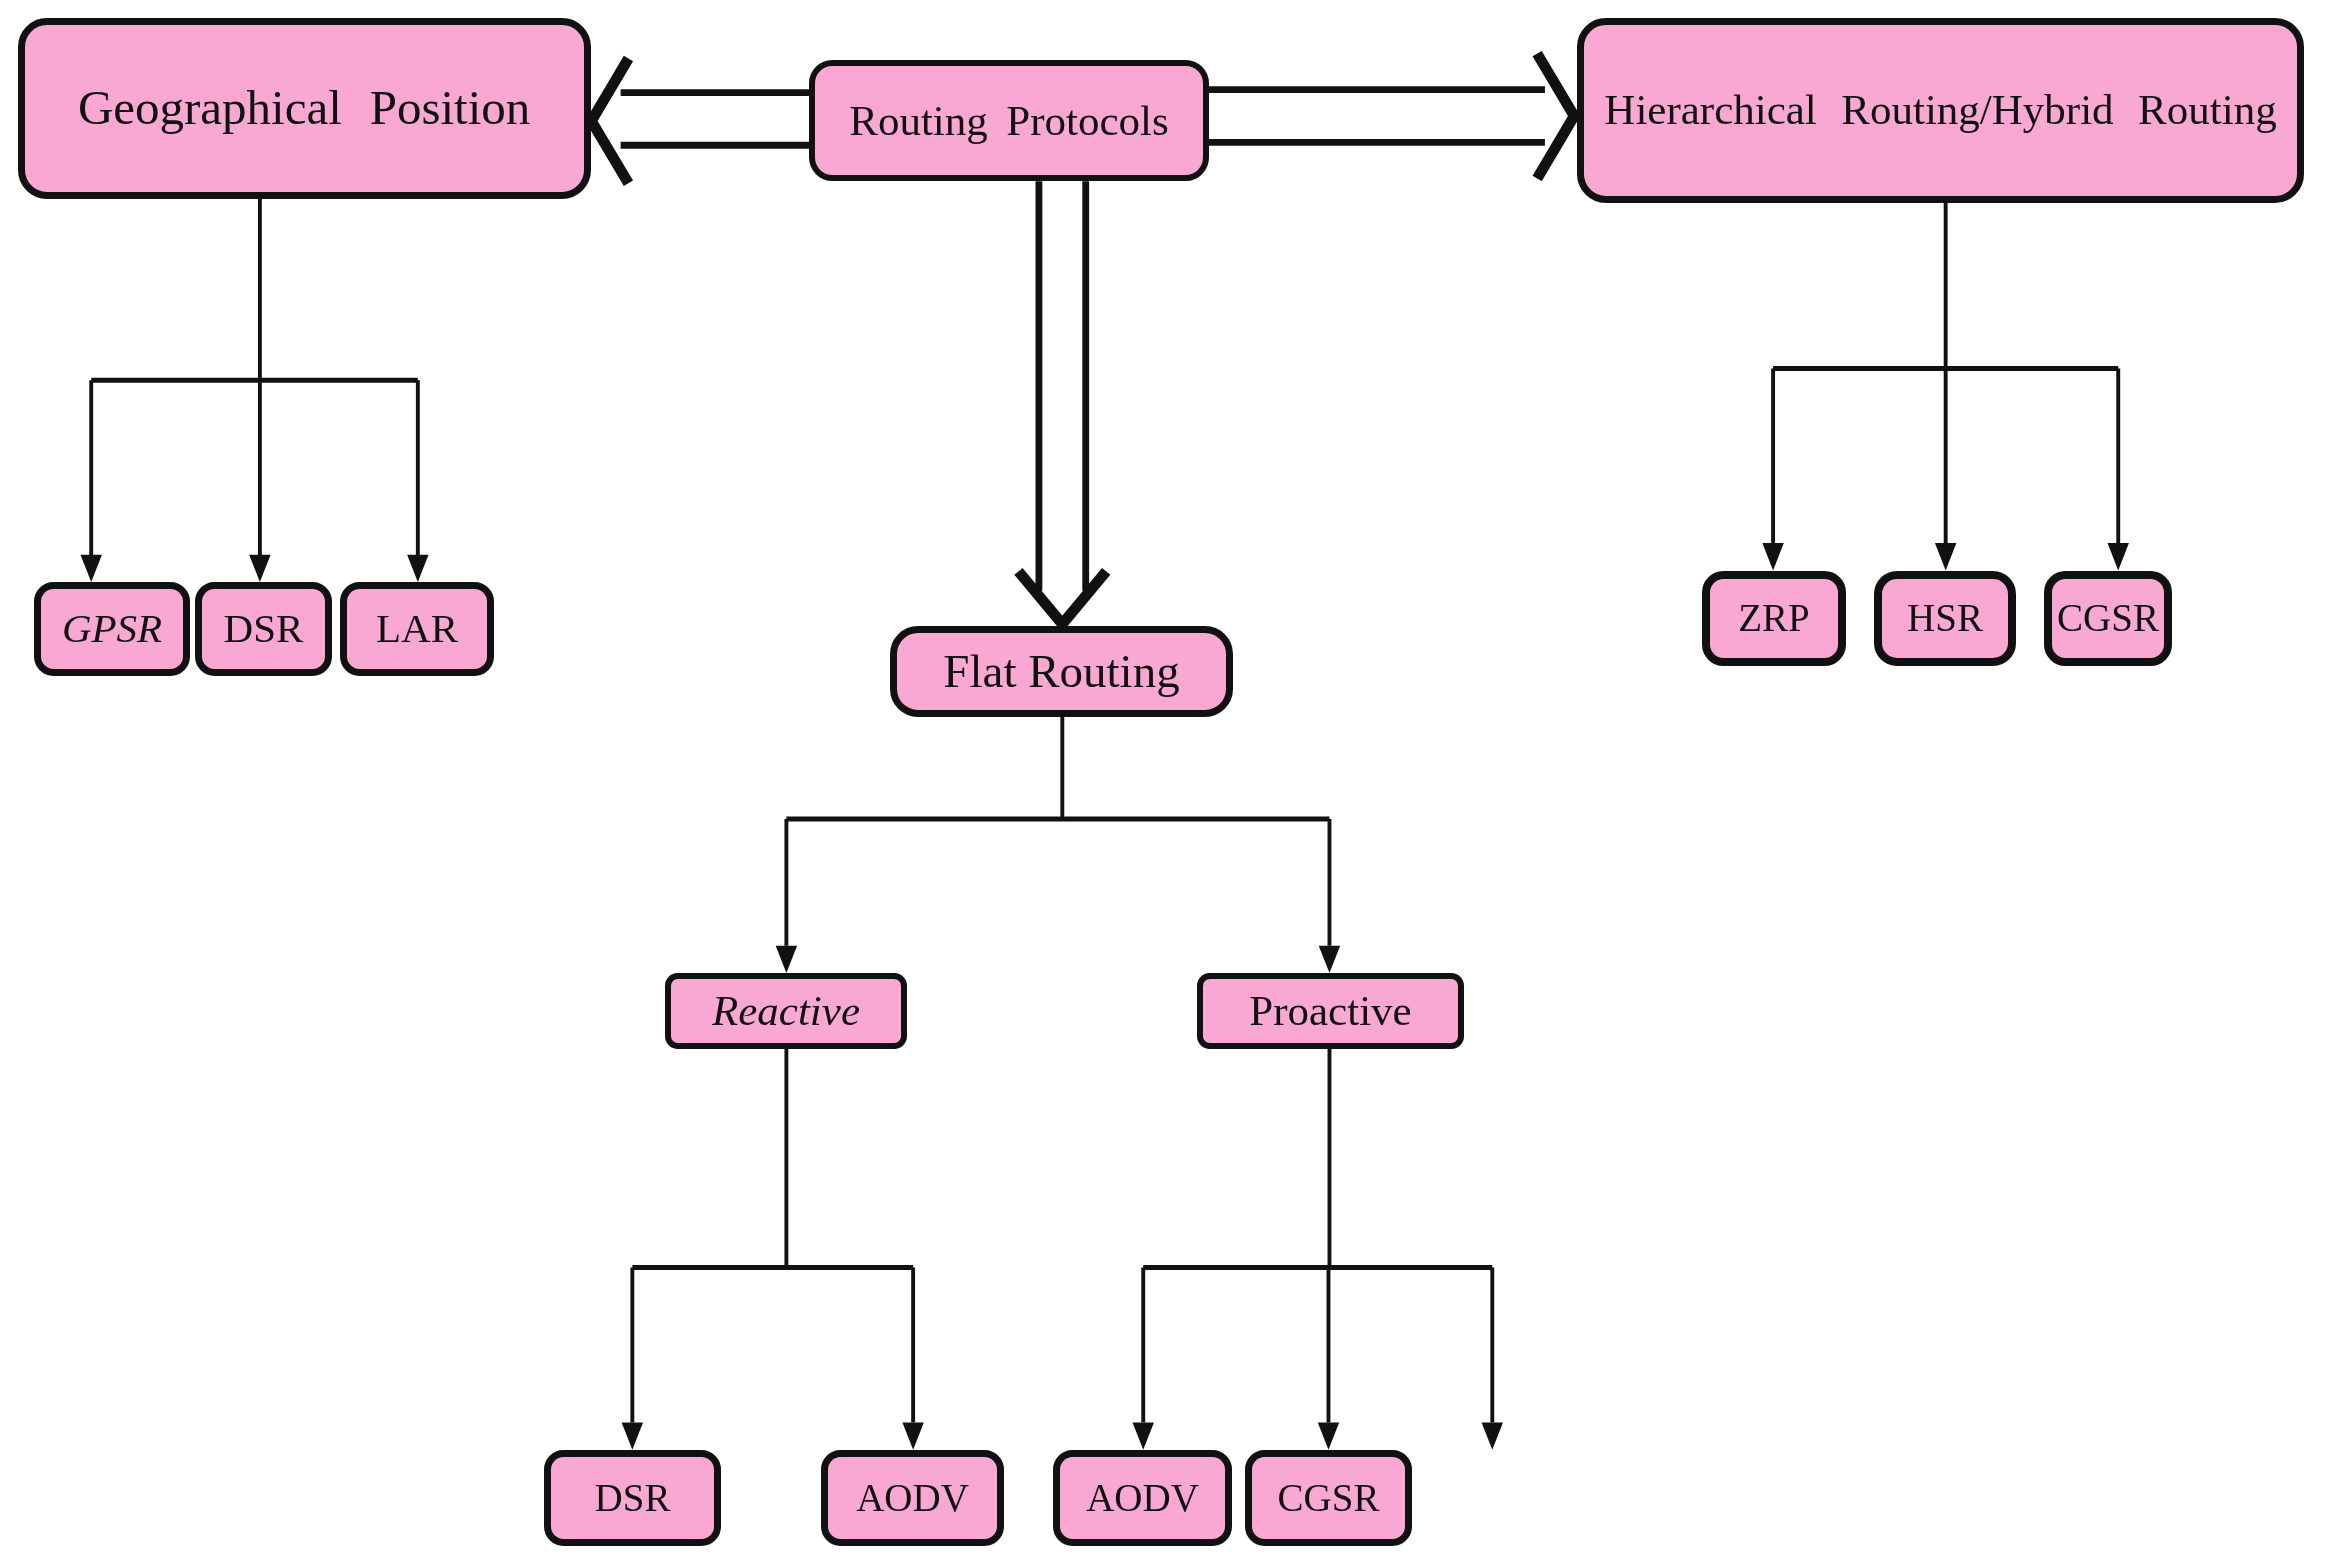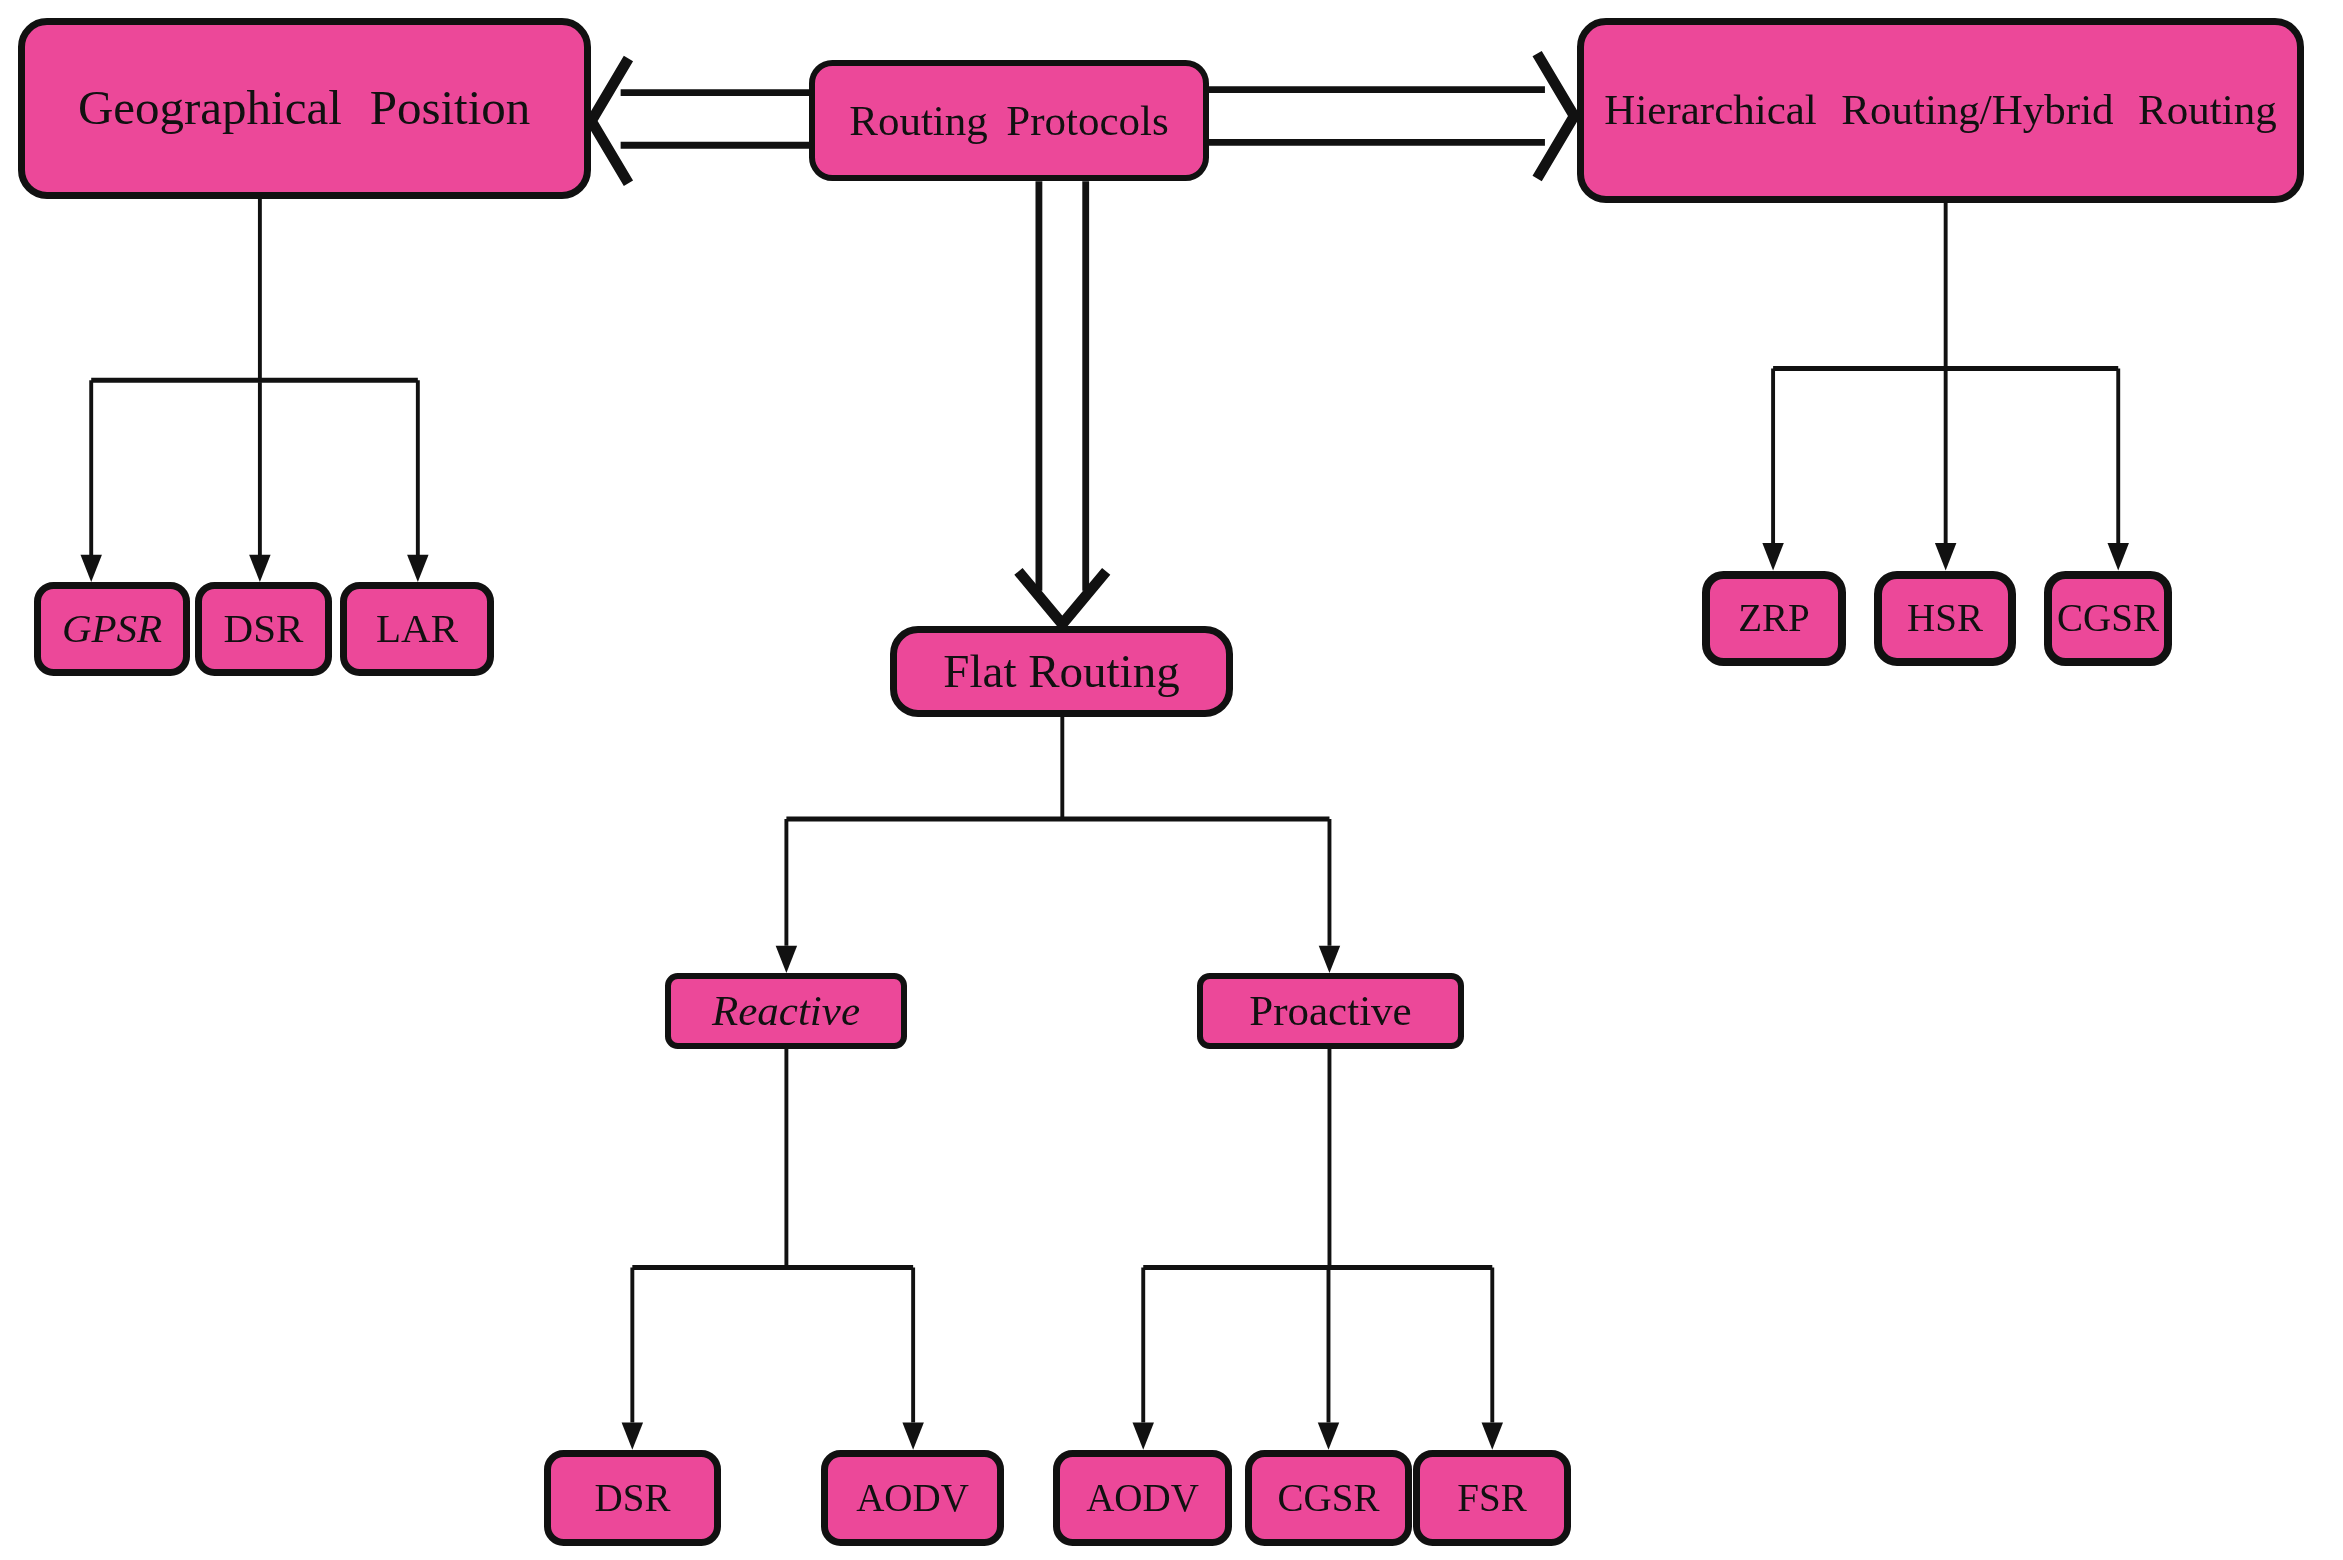--- a/index.html
+++ b/index.html
@@ -18,21 +18,21 @@
   }
   #connector-layer {
     position: absolute;
     left: 0;
     top: 0;
     z-index: 1;
   }
   .node {
     position: absolute;
     z-index: 2;
-    background: #ec4899;
+    background: #f9a8d4;
     border: 7.8px solid #111111;
     box-sizing: border-box;
     display: flex;
     align-items: center;
     justify-content: center;
     text-align: left;
     white-space: nowrap;
     line-height: 1.15;
   }
   
@@ -166,16 +166,15 @@
 
   <div class="node" id="n-flat">Flat Routing</div>
 
   <div class="node" id="n-reactive">Reactive</div>
   <div class="node" id="n-proactive">Proactive</div>
 
   <div class="node" id="n-dsr2">DSR</div>
   <div class="node" id="n-aodv1">AODV</div>
   <div class="node" id="n-aodv2">AODV</div>
   <div class="node" id="n-olsr">CGSR</div>
-  <div class="node" id="n-fsr">FSR</div>
 
 </div>
 
 
 </body></html>

